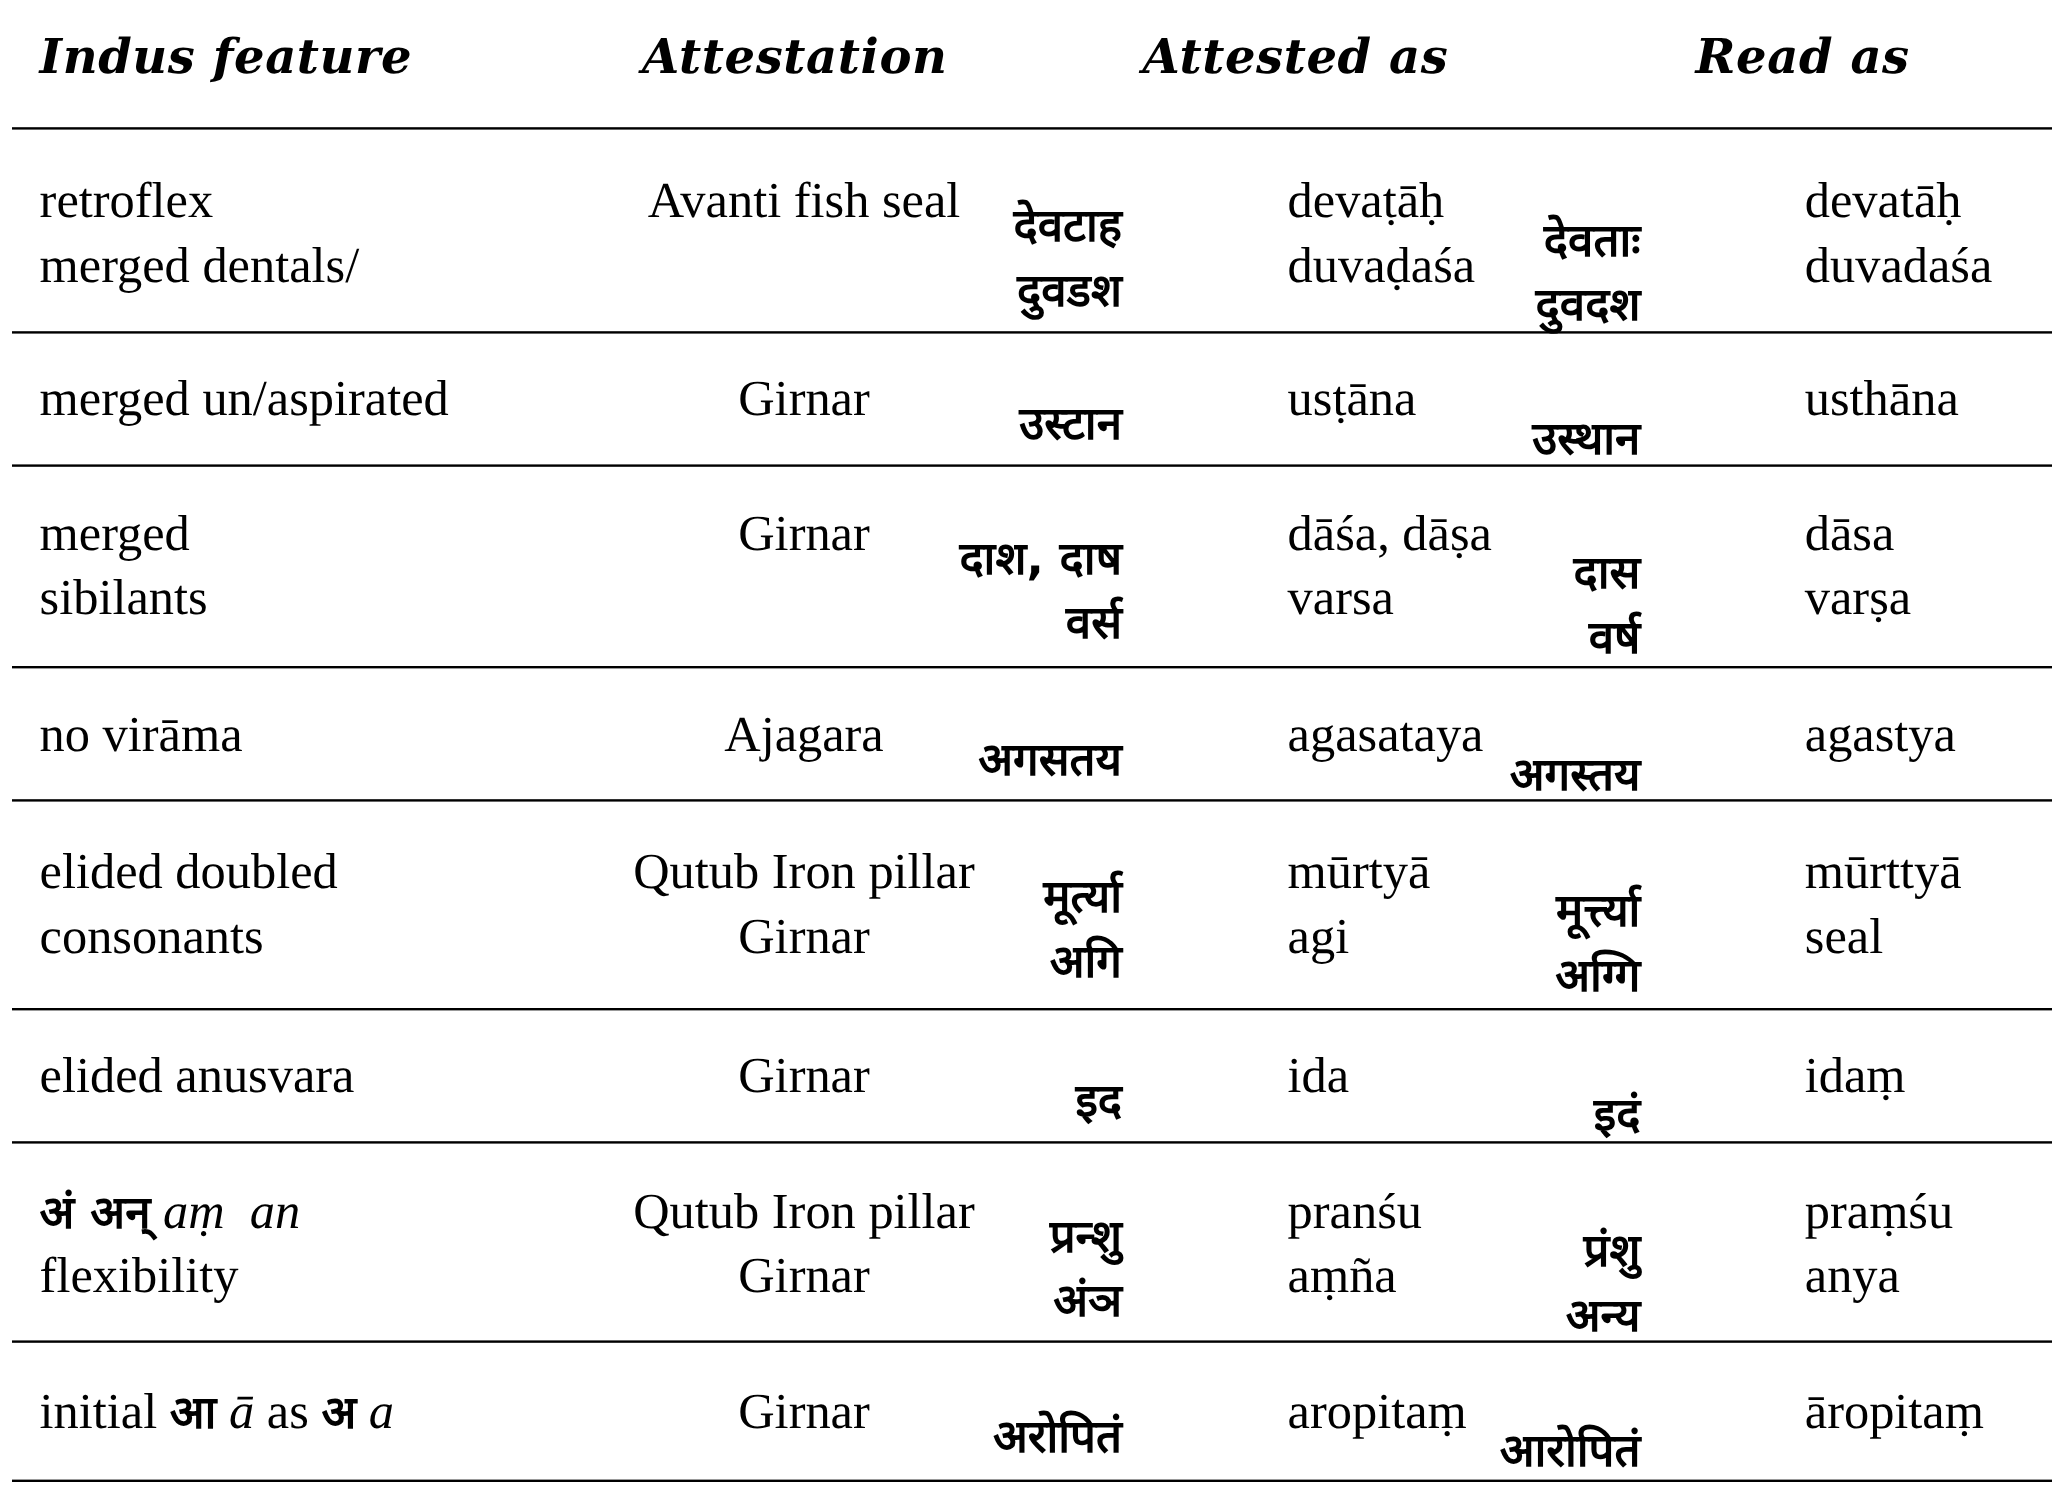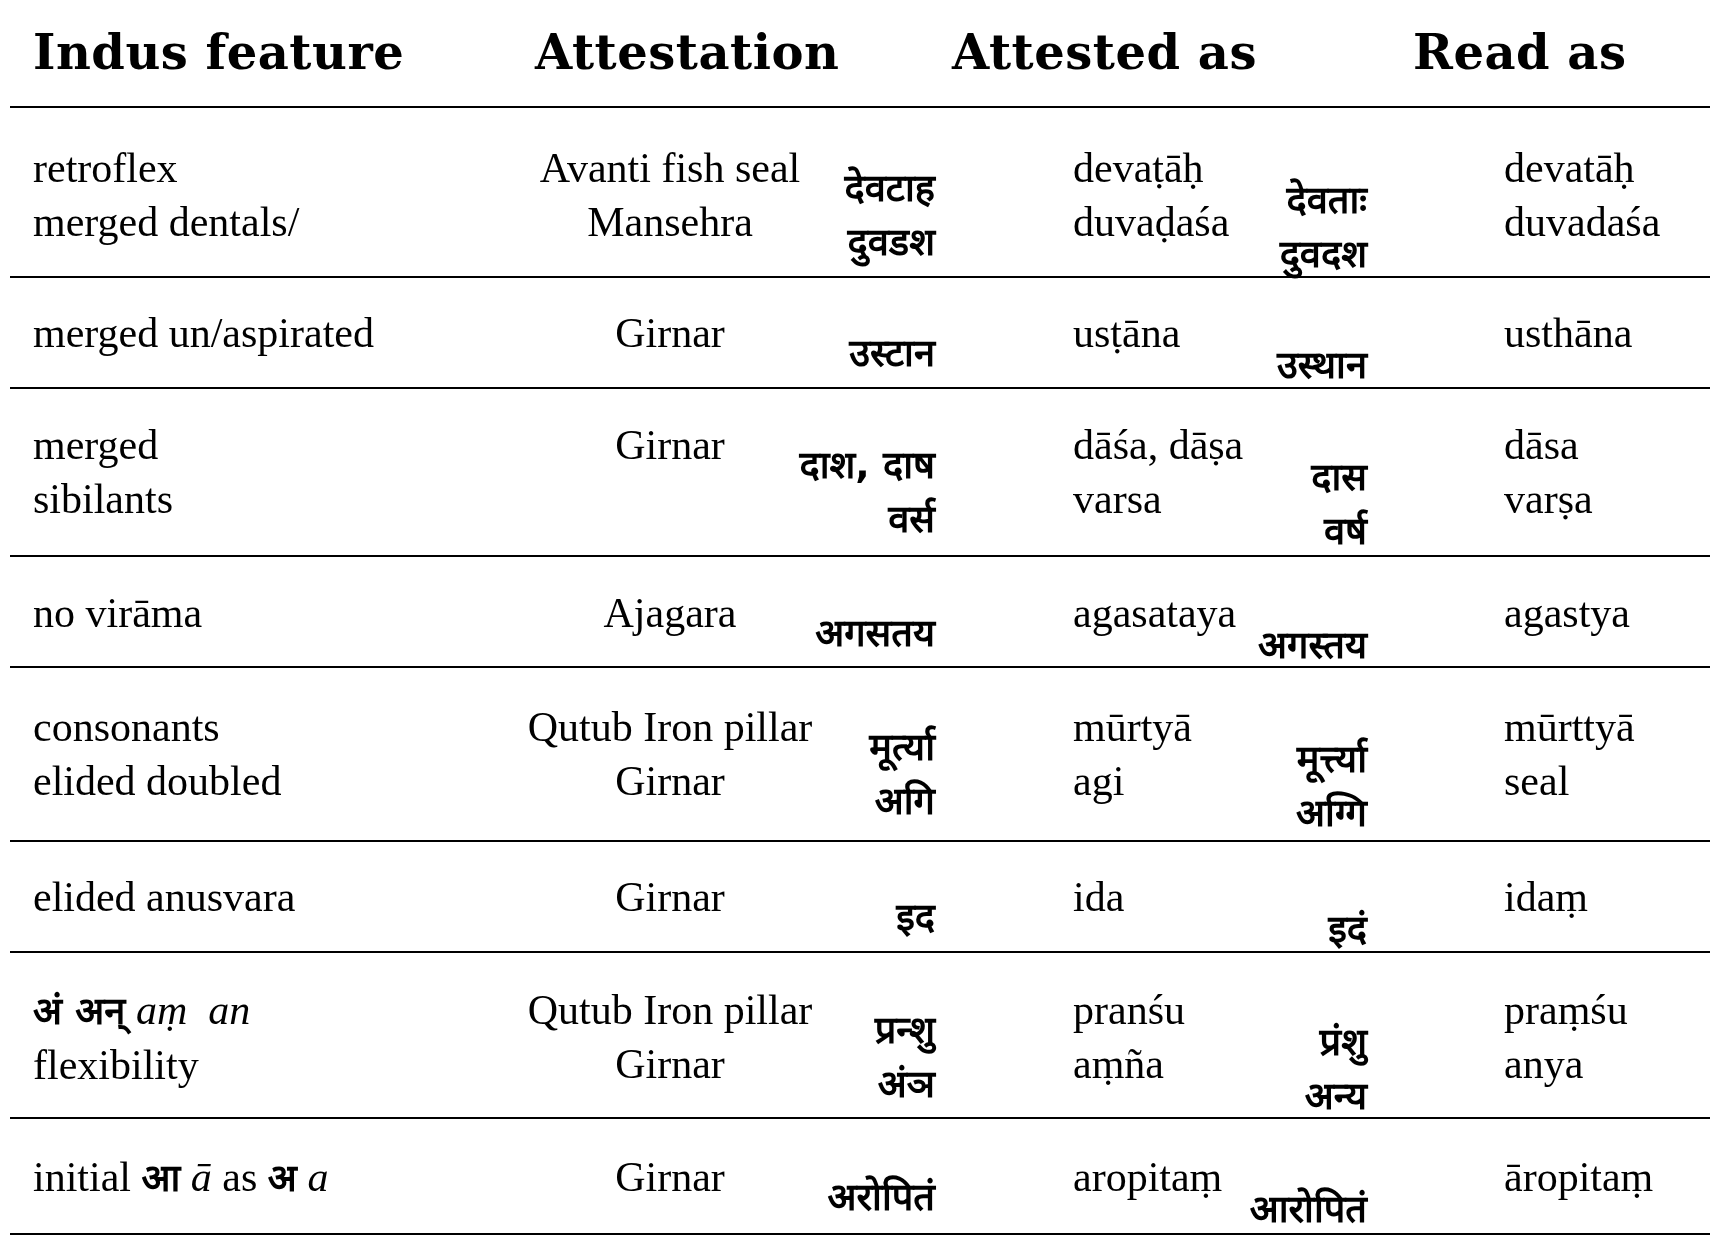--- a/index.html
+++ b/index.html
@@ -1,21 +1,21 @@
 <!DOCTYPE html>
 <html><head>
 <meta charset="utf-8">
 <style>
   html, body { margin: 0; padding: 0; background: #ffffff; }
   body { width: 1714px; height: 1246px; position: relative; overflow: hidden;
          font-family: "DejaVu Serif", "Liberation Serif", serif; color: #000; }
   .tbl { position: absolute; left: 10px; top: 0; width: 1700px; }
   .rule { position: absolute; left: 0; width: 1700px; height: 2px; background: #000; }
-  .hdr { position: absolute; top: 24px; font-weight: bold; font-size: 48px;
-         font-family: "DejaVu Serif", serif; letter-spacing: 0.5px; white-space: nowrap; }
+  .hdr { position: absolute; top: 24px; font-weight: bold; font-size: 40px;
+         font-family: "DejaVu Serif", serif; letter-spacing: 0.5px; white-space: nowrap; font-style: italic; }
   .row { position: absolute; left: 0; width: 1700px; }
   .cell { position: absolute; font-size: 42px; line-height: 54px; white-space: nowrap;
           font-family: "Liberation Serif", "DejaVu Serif", serif; }
   .feat { left: 23px; }
   .att { left: 470px; width: 380px; text-align: center; }
   .dev1 { right: 775px; text-align: right; font-family: "DejaVu Sans", sans-serif; font-weight: bold; font-size: 38px; margin-top: 20px; }
   .tr1 { left: 1063px; }
   .dev2 { right: 343px; text-align: right; font-family: "DejaVu Sans", sans-serif; font-weight: bold; font-size: 38px; margin-top: 32px; }
   .tr2 { left: 1494px; }
   .line { display: block; }
@@ -34,21 +34,20 @@
 
   <div class="rule" style="top:106px"></div>
 
   <div class="row" style="top:141px">
     <div class="cell feat">
       <span class="line">retroflex</span>
       <span class="line">merged dentals/</span>
     </div>
     <div class="cell att">
       <span class="line">Avanti fish seal</span>
-      <span class="line">Mansehra</span>
     </div>
     <div class="cell dev1">
       <span class="line">देवटाह</span>
       <span class="line">दुवडश</span>
     </div>
     <div class="cell tr1">
       <span class="line">devaṭāḥ</span>
       <span class="line">duvaḍaśa</span>
     </div>
     <div class="cell dev2">
@@ -128,22 +127,22 @@
       <span class="line">अगस्तय</span>
     </div>
     <div class="cell tr2">
       <span class="line">agastya</span>
     </div>
   </div>
   <div class="rule" style="top:666px"></div>
 
   <div class="row" style="top:700px">
     <div class="cell feat">
+      <span class="line">elided doubled</span>
       <span class="line">consonants</span>
-      <span class="line">elided doubled</span>
     </div>
     <div class="cell att">
       <span class="line">Qutub Iron pillar</span>
       <span class="line">Girnar</span>
     </div>
     <div class="cell dev1">
       <span class="line">मूर्त्या</span>
       <span class="line">अगि</span>
     </div>
     <div class="cell tr1">

